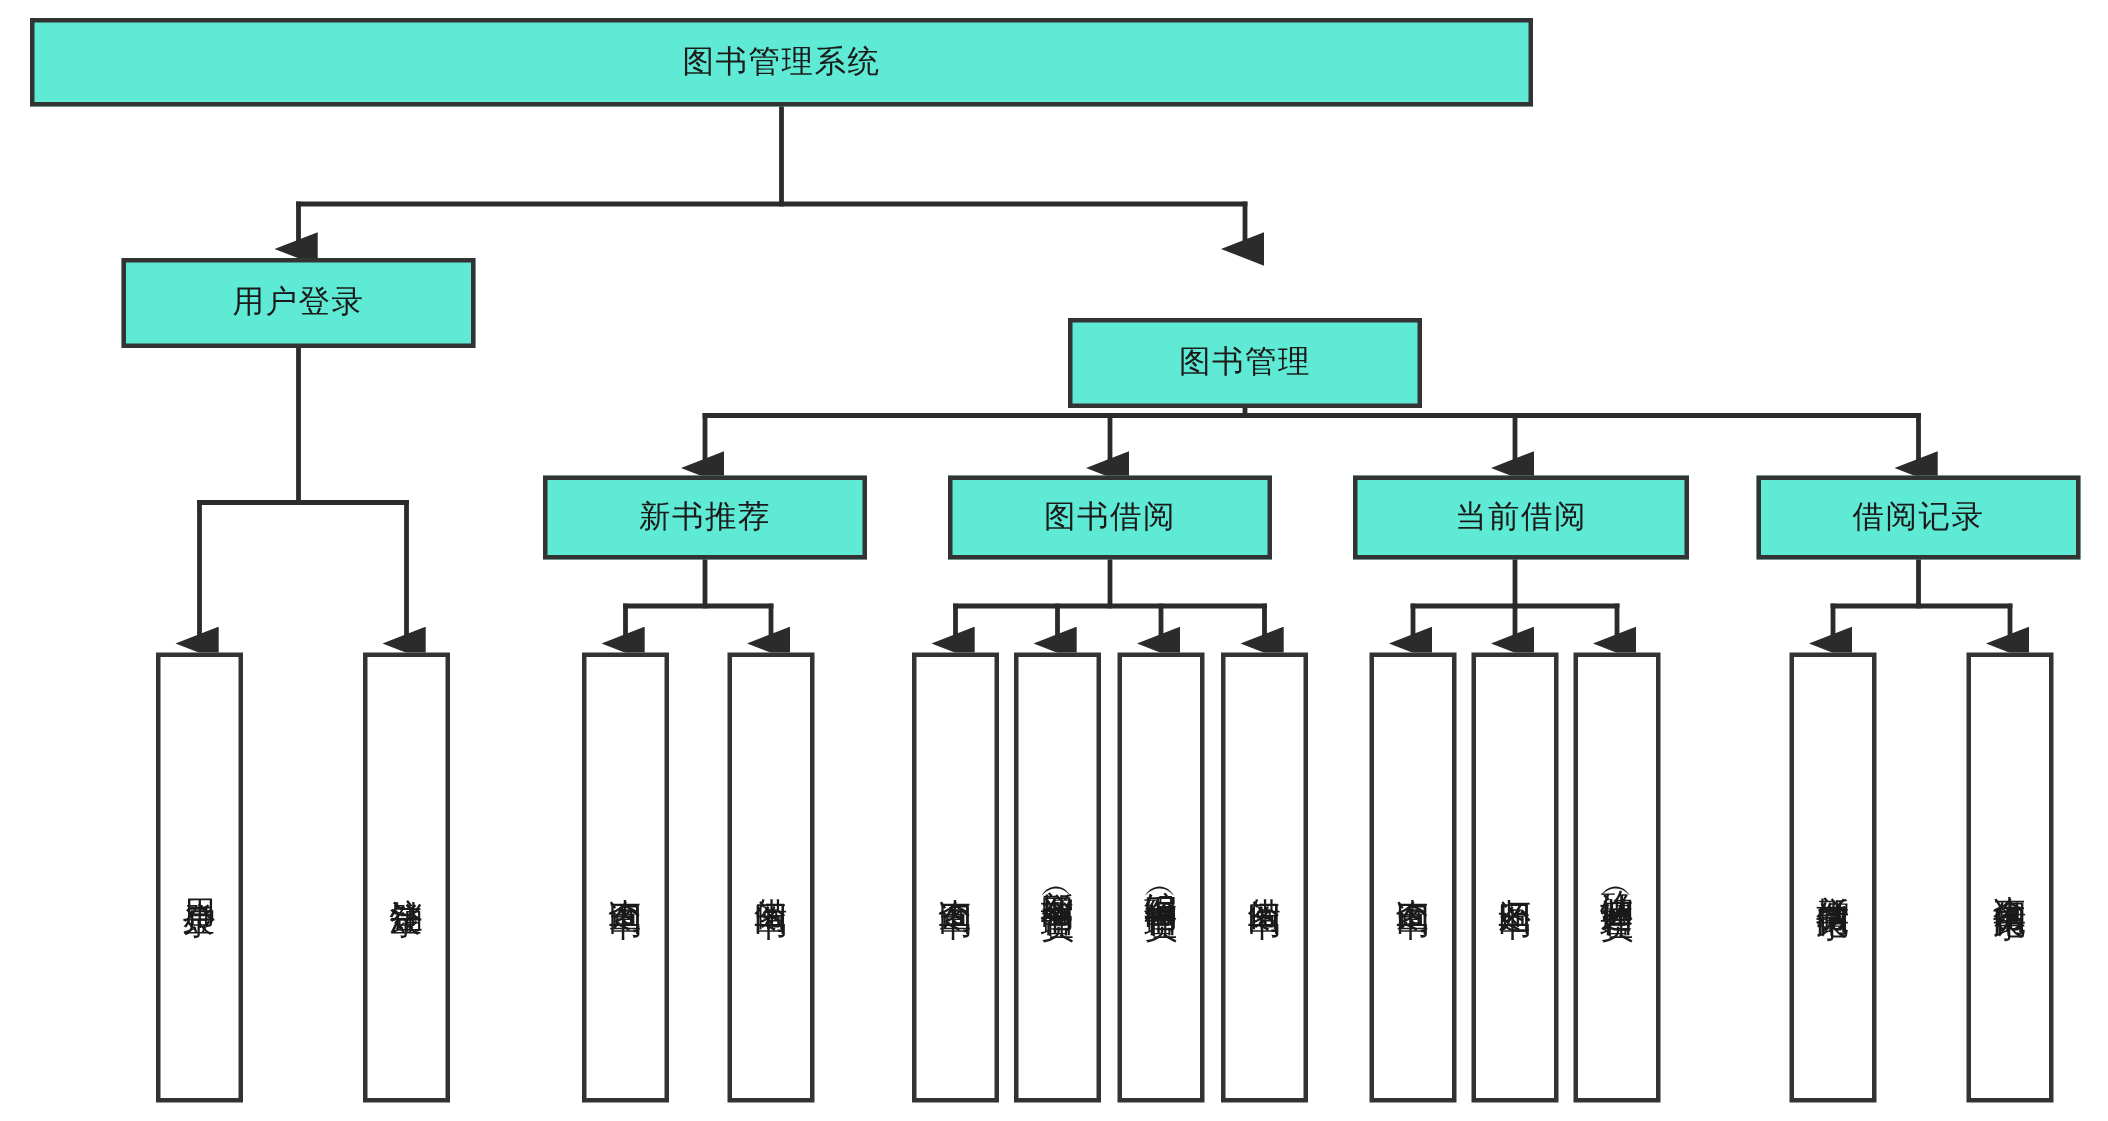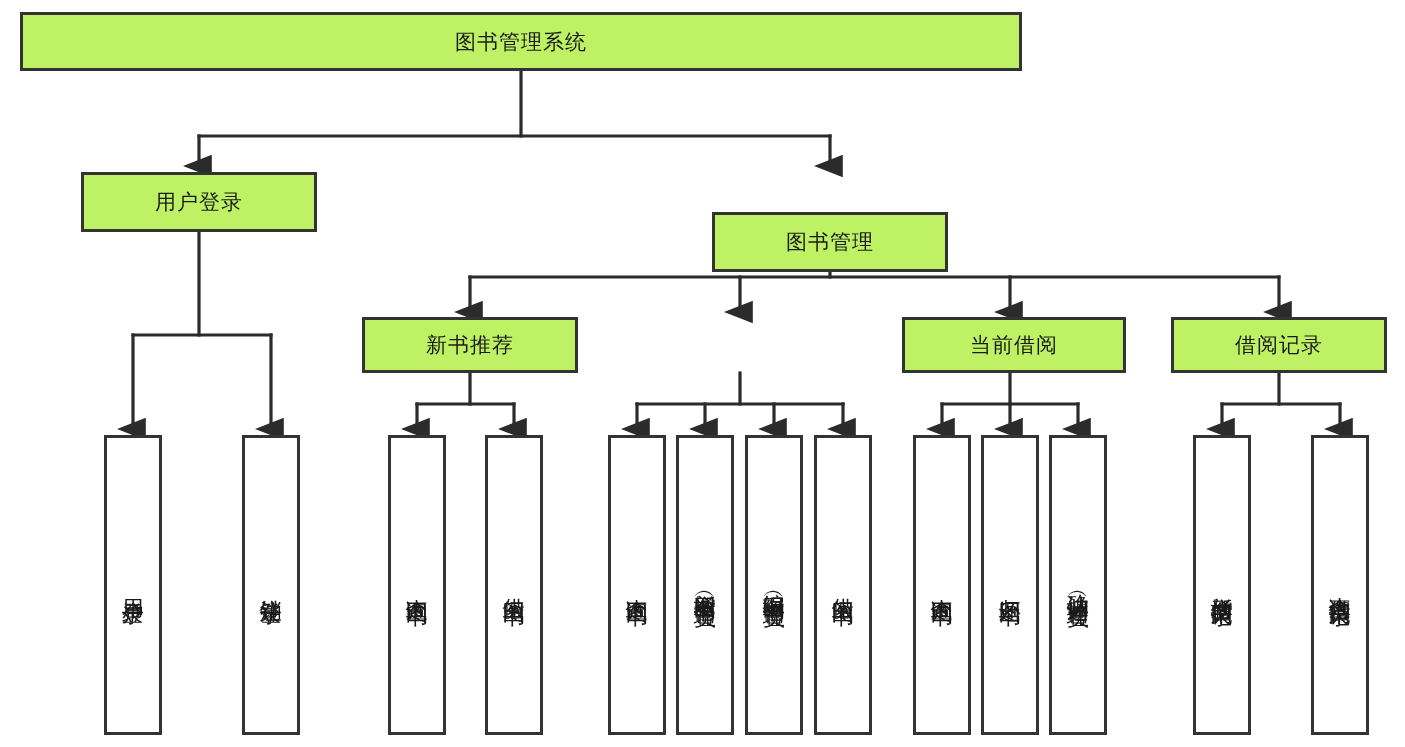--- a/index.html
+++ b/index.html
@@ -21,21 +21,21 @@
     position: absolute;
     left: 0;
     top: 0;
     width: 1405px;
     height: 747px;
     pointer-events: none;
   }
   .node {
     position: absolute;
     box-sizing: border-box;
-    background: #bef264;
+    background: #5eead4;
     border: 3px solid #333333;
     display: flex;
     align-items: center;
     justify-content: center;
     color: #222222;
   }
   .node-label {
     font-size: 21px;
     line-height: 1.2;
     letter-spacing: 1px;
@@ -136,20 +136,23 @@
   <div class="node" style="left:81px; top:172px; width:236px; height:60px;">
     <span class="node-label">用户登录</span>
   </div>
   <div class="node" style="left:712px; top:172px; width:236px; height:60px;margin-top:40px;">
     <span class="node-label">图书管理</span>
   </div>
 
   <div class="node" style="left:362px; top:317px; width:216px; height:56px;text-align:right;">
     <span class="node-label">新书推荐</span>
   </div>
+  <div class="node" style="left:632px; top:317px; width:216px; height:56px;">
+    <span class="node-label">图书借阅</span>
+  </div>
   <div class="node" style="left:902px; top:317px; width:224px; height:56px;">
     <span class="node-label">当前借阅</span>
   </div>
   <div class="node" style="left:1171px; top:317px; width:216px; height:56px;">
     <span class="node-label">借阅记录</span>
   </div>
 
   <div class="leaf" style="left:104px; top:435px; width:58px; height:300px;">
     <span class="leaf-label">用户登录</span>
   </div>

